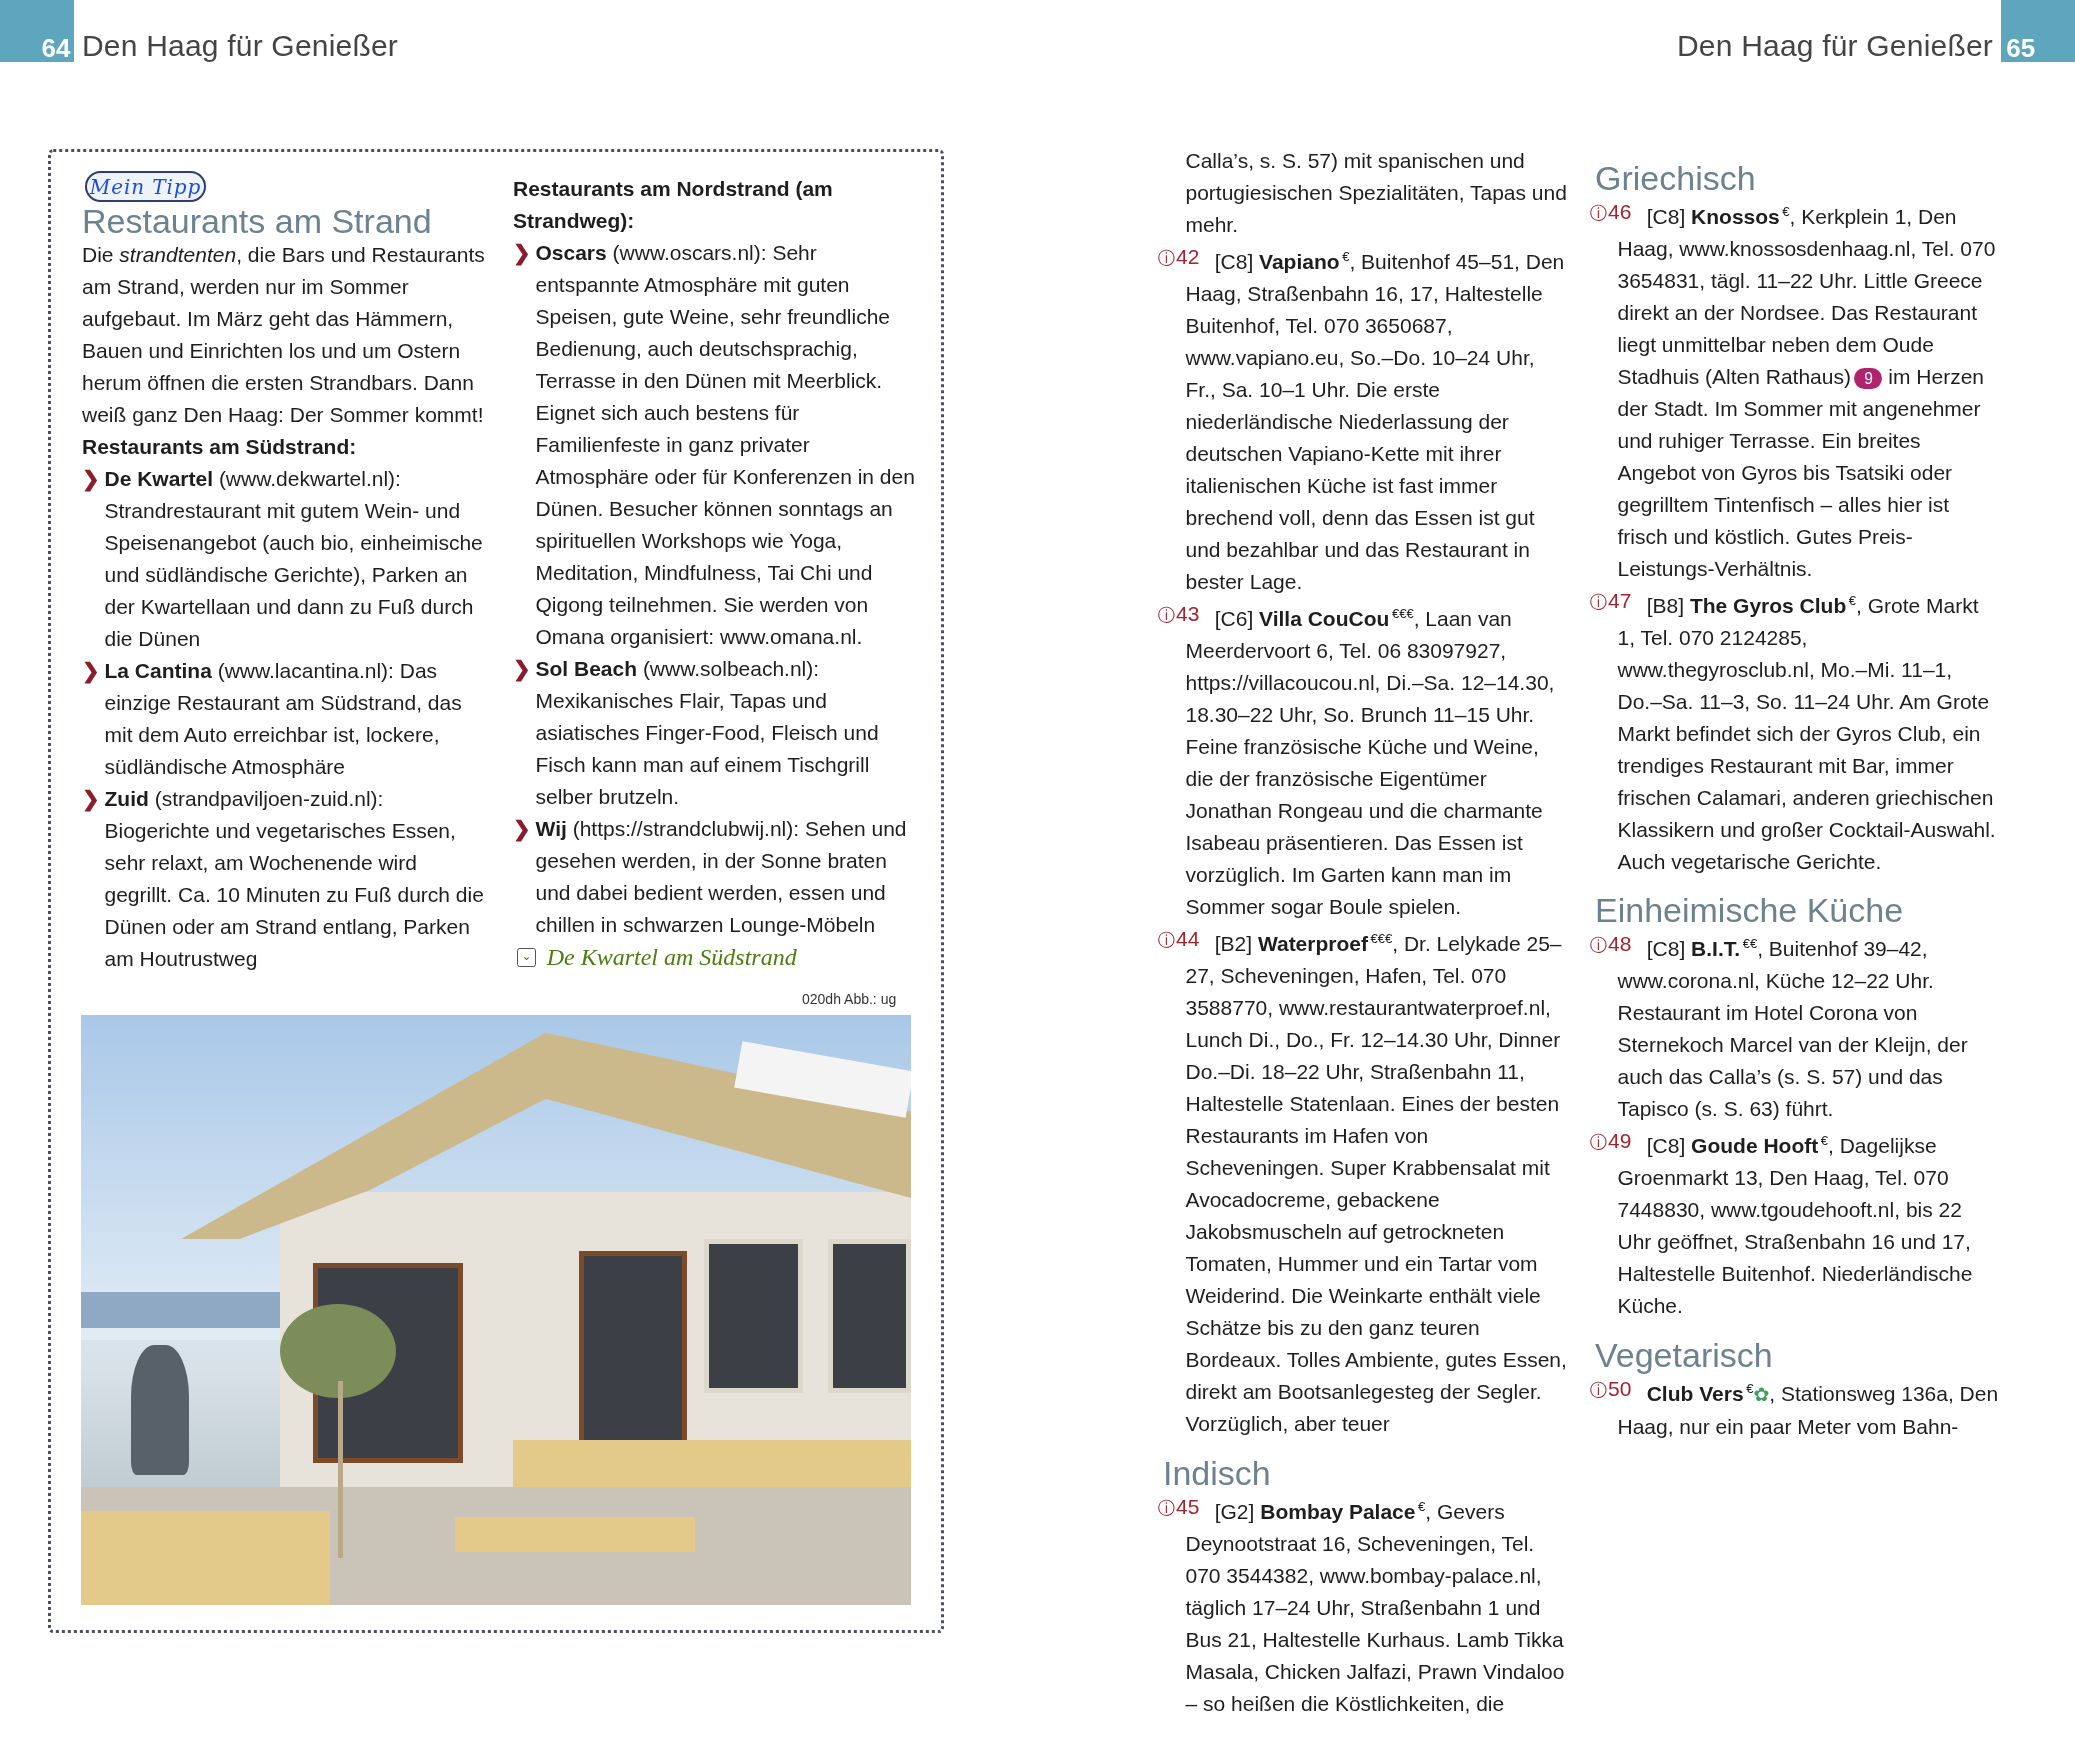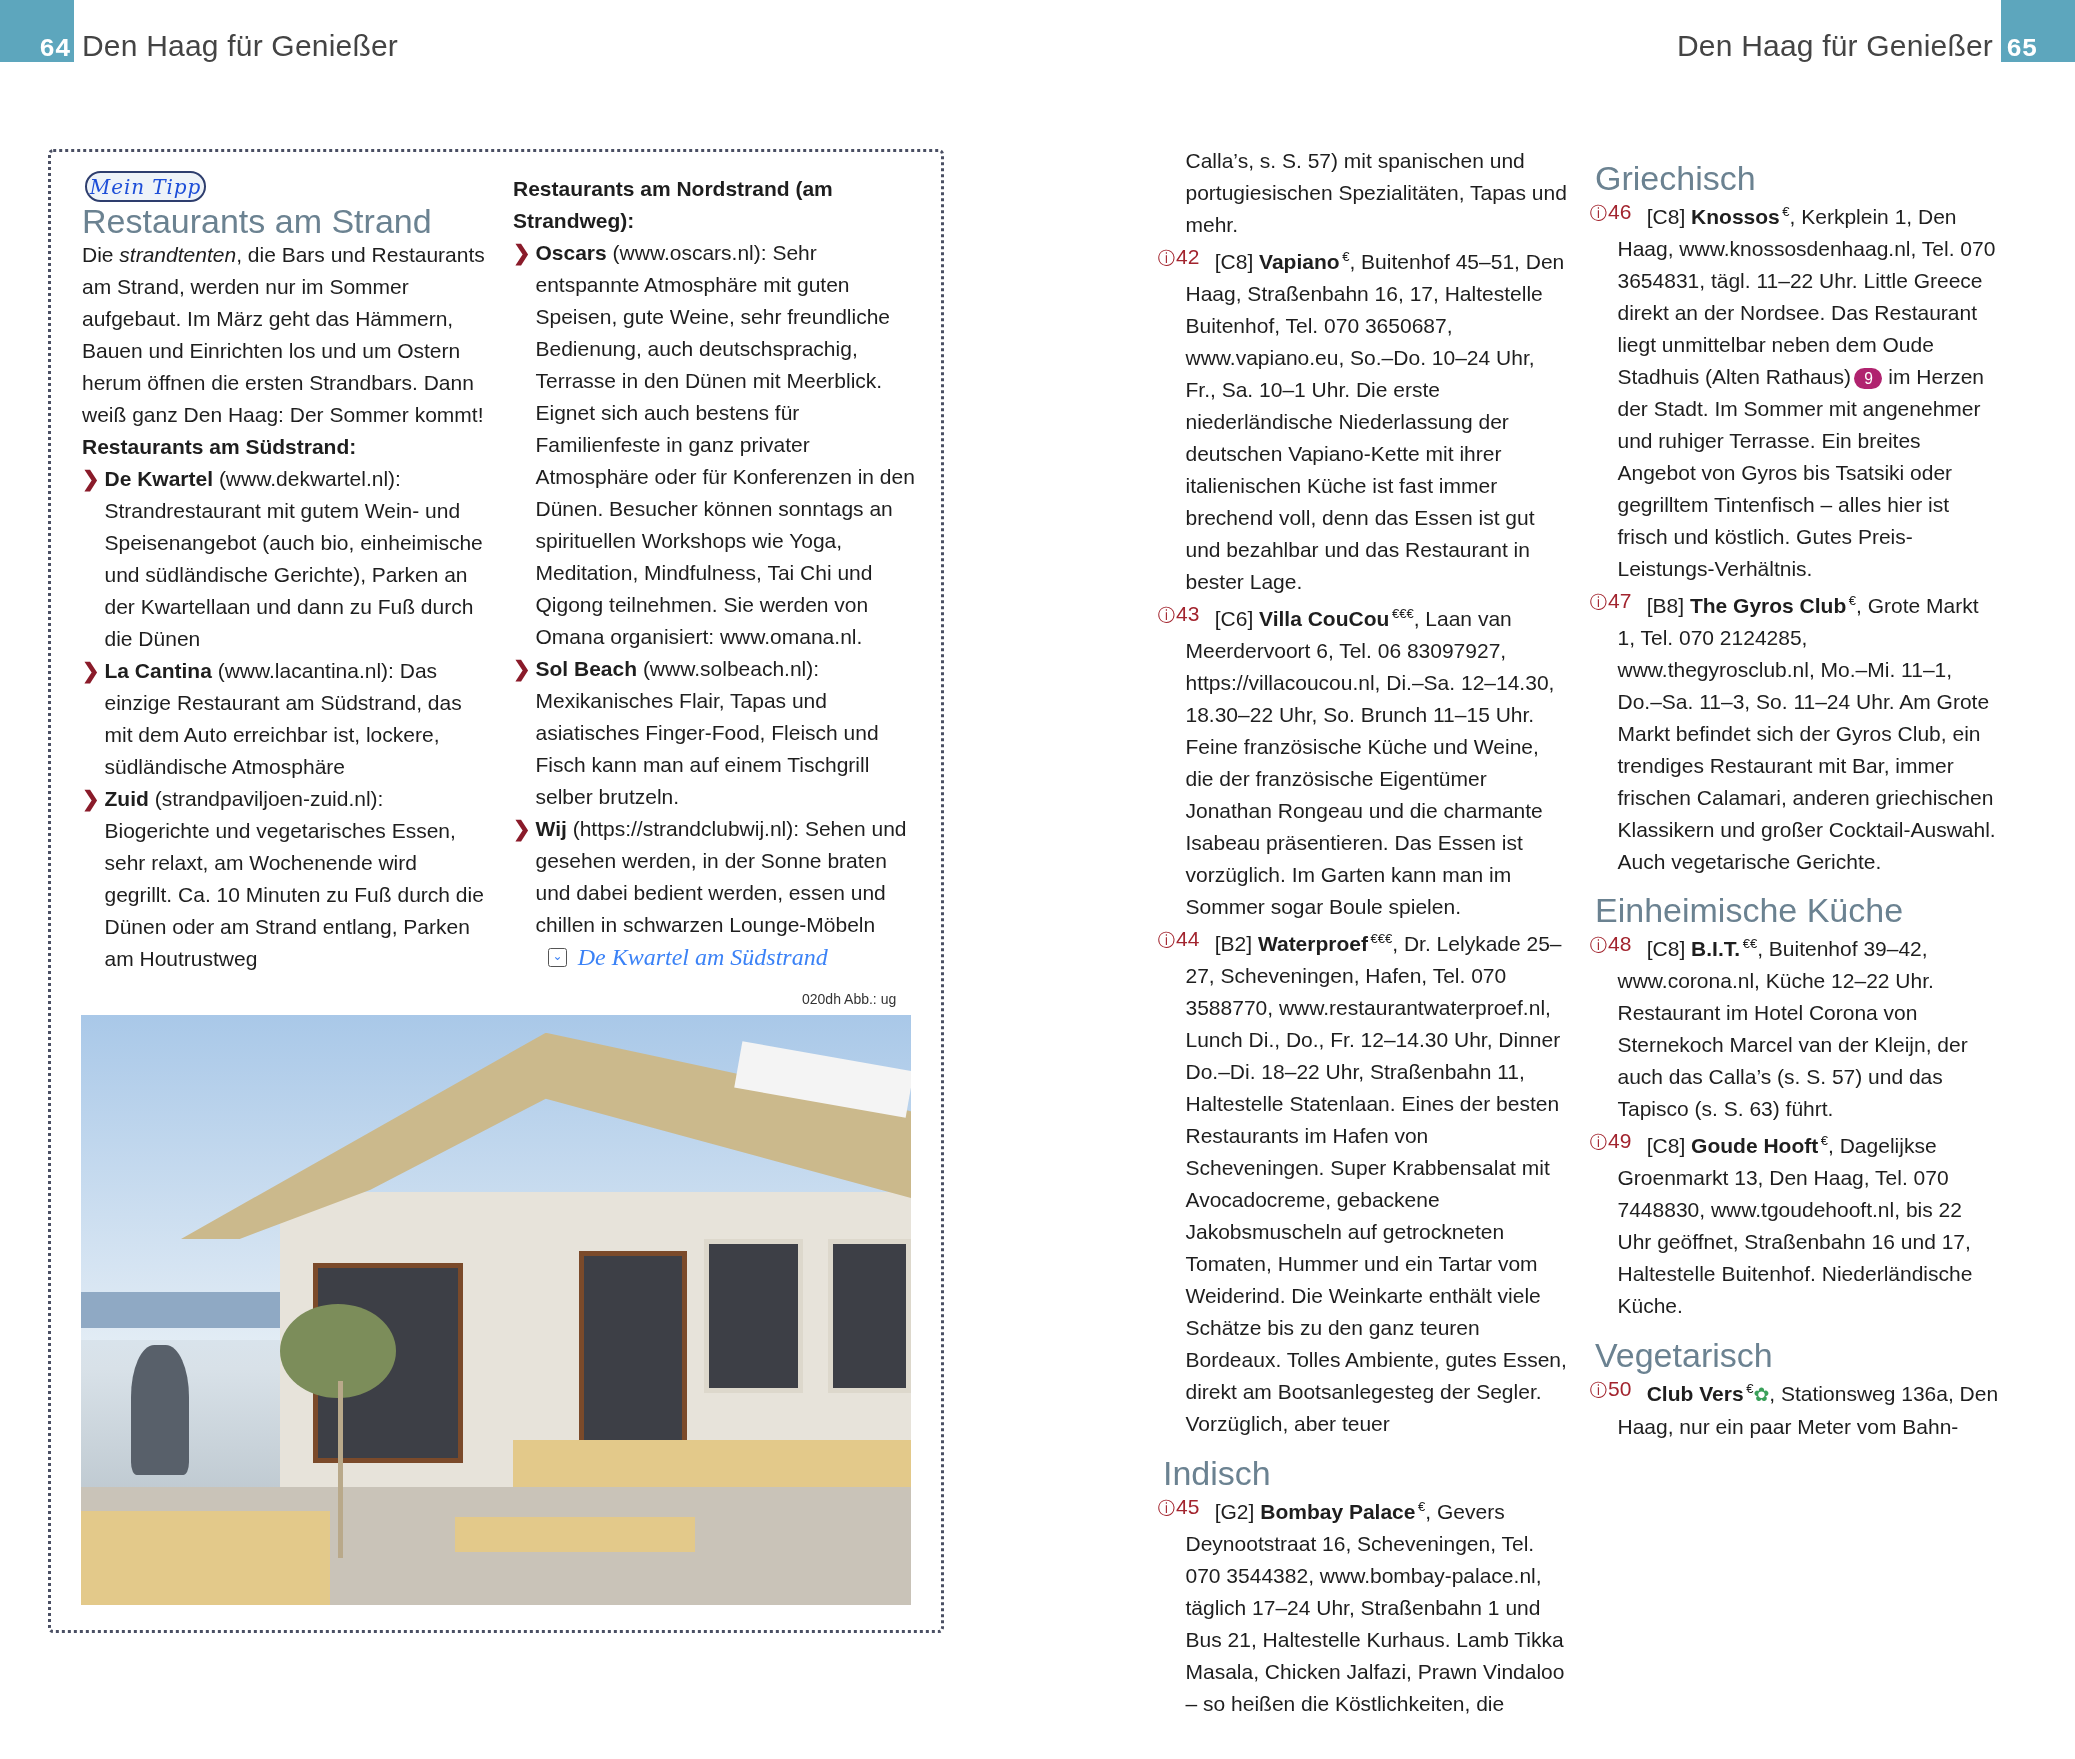--- a/index.html
+++ b/index.html
@@ -1,21 +1,21 @@
 <!DOCTYPE html>
 <html style="font-size:14px"><head>
 <meta charset="utf-8">
 <style>
   html, body { margin:0; padding:0; background:#fff; }
   body { width:2075px; height:1760px; position:relative; overflow:hidden;
          font-family:"Liberation Sans", sans-serif; color:#222; }
   .pn-box { position:absolute; top:0; background:#5da6bd; }
   .pn-left { left:0; width:74px; height:62px; }
   .pn-right { right:0; width:74px; height:62px; }
-  .pn-num { position:absolute; bottom:-1.7px; color:#fff; font-size:26px; font-weight:bold;font-family:Liberation Mono, monospace; }
+  .pn-num { position:absolute; bottom:-1.7px; color:#fff; font-size:26px; font-weight:bold; }
   .pn-left .pn-num { right:3.5px; }
   .pn-right .pn-num { left:5.2px; }
   .running-head { position:absolute; top:29px; font-size:30px; color:#444; letter-spacing:0.2px; }
   .rh-left { left:82px; }
   .rh-right { right:82px; }
 
   .tipbox { position:absolute; left:48px; top:149px; width:896px; height:1484px;
             border:3.5px dotted #4a4f63; border-radius:5.2px; box-sizing:border-box; }
   .col { position:absolute; font-size:21px; line-height:32px; color:#1e1e1e; }
   .col p { margin:0; }
@@ -38,21 +38,21 @@
   .entry .marker { position:absolute; left:-5.2px; top:0; color:#a2242e; white-space:nowrap; }
   .entry .marker .ico { font-size:17.3px; margin-right:0.9px; }
   .sm-gap { height:15.6px; }
   .price { font-size:13px; vertical-align:super; margin-left:2.6px; }
   .sight-badge { display:inline-block; width:28px; height:21px; border-radius:10.4px;
                  background:#b0236f; color:#fff; font-size:15.6px; text-align:center;
                  line-height:21px; vertical-align:middle; margin-left:3.5px; }
   .veg-icon { color:#3aa05a; font-size:19px; }
 
   .caption { position:absolute; left:517px; top:944px; font-family:"Liberation Serif", serif;
-             font-style:italic; font-size:24px; color:#3b82f6;margin-left:31px; }
+             font-style:italic; font-size:24px; color:#4d7c0f; }
   .caption .cam { display:inline-block; width:17.3px; height:17.3px; border:1.7px solid #555;
                   border-radius:2.6px; margin-right:10.4px; vertical-align:middle; position:relative; top:-1.7px;
                   font-style:normal; font-size:12px; line-height:15.6px; text-align:center; }
   .credit { position:absolute; left:802px; top:991px; font-size:14px; color:#333; }
 
   .photo { position:absolute; left:81px; top:1015px; width:830px; height:590px; overflow:hidden;
            background:linear-gradient(180deg,#b9d2ea 0%,#dbe8f3 45%,#d8e1e8 60%,#a9b5bd 100%); }
   .photo .sky { position:absolute; left:0; top:0; width:100%; height:55%;
                 background:linear-gradient(180deg,#a9c8e8,#e2ecf5); }
   .photo .sea { position:absolute; left:0; top:47%; width:40%; height:6%; background:#8fa9c4; }

